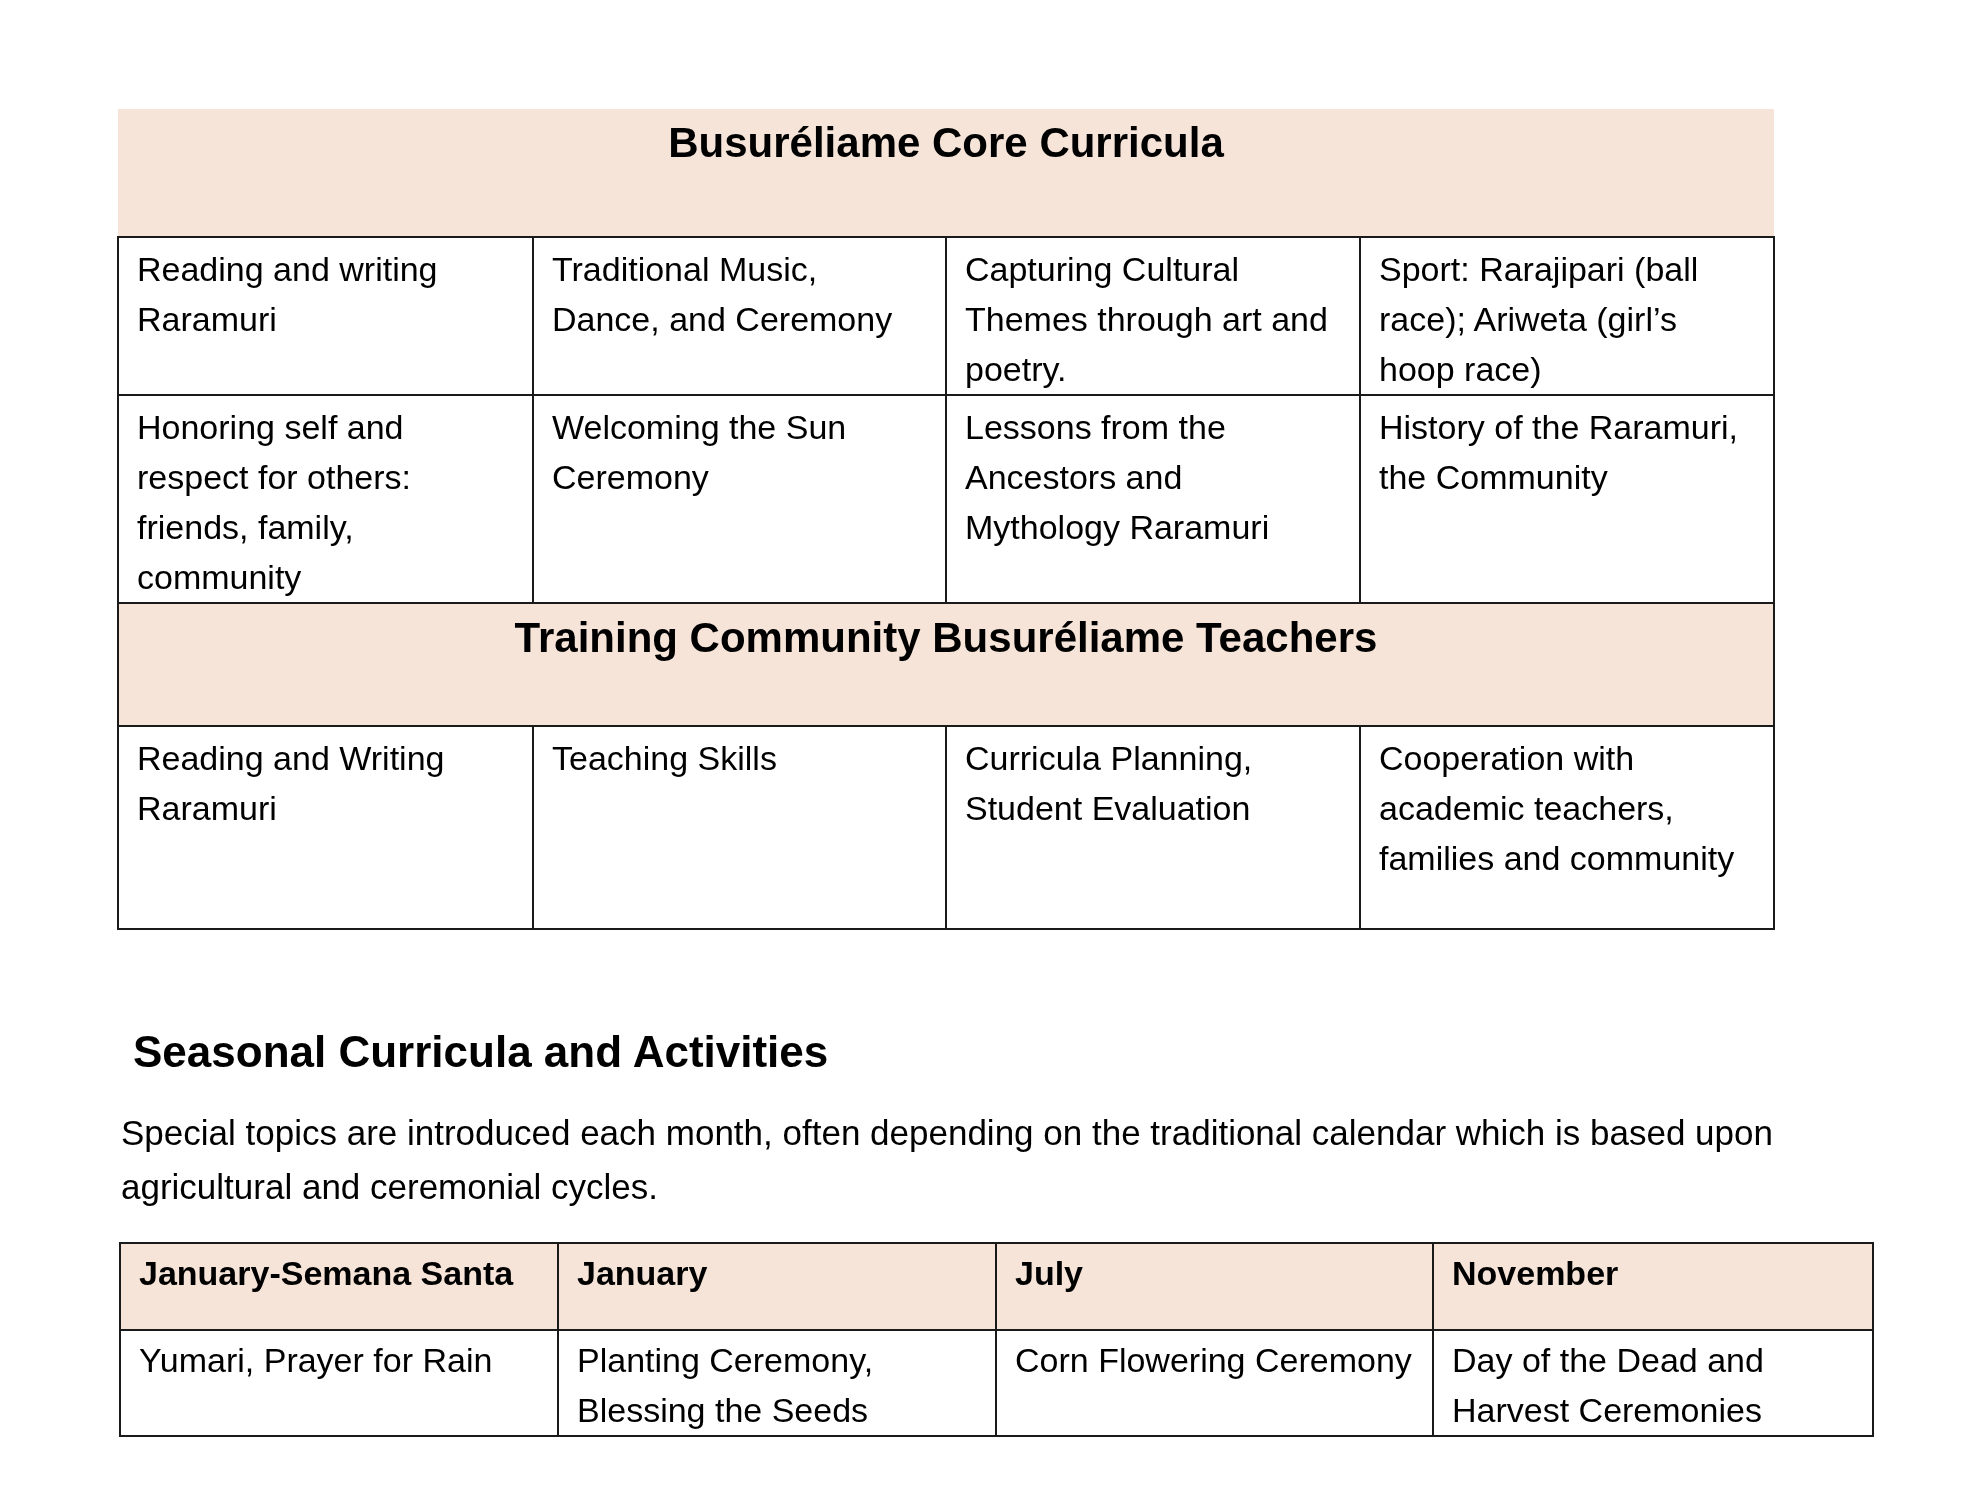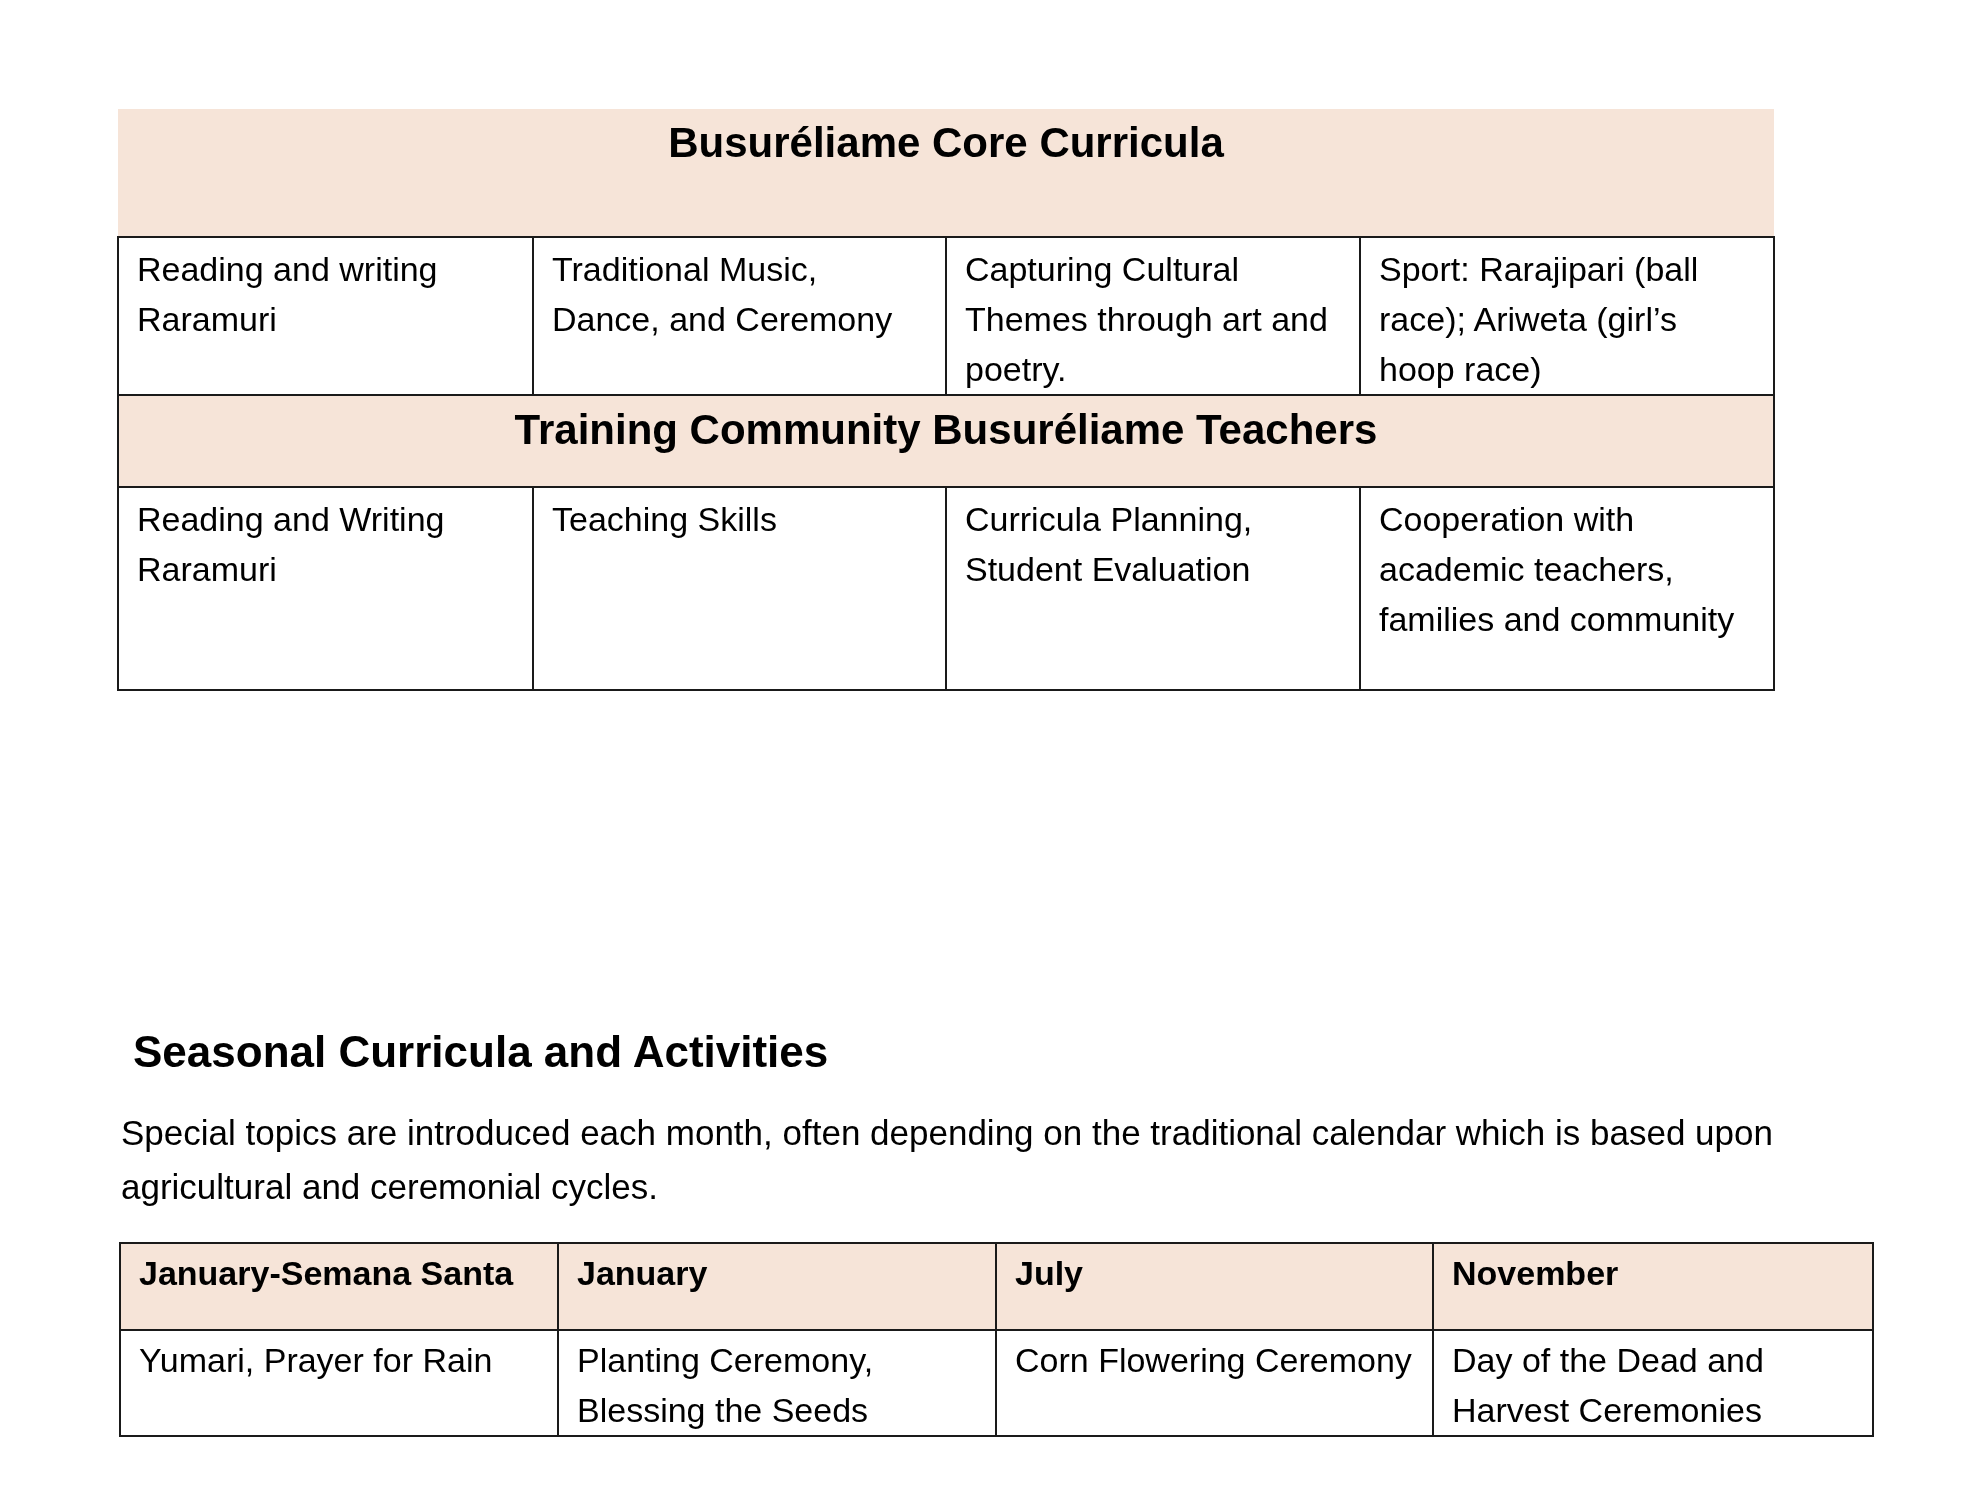--- a/index.html
+++ b/index.html
@@ -48,21 +48,27 @@
   <tbody>
       <tr class="section-header first-header" style="height:128px">
     <td colspan="4">Busuréliame Core Curricula</td>
   </tr>
   <tr style="height:154px">
     <td>Reading and writing Raramuri</td>
     <td>Traditional Music, Dance, and Ceremony</td>
     <td>Capturing Cultural Themes through art and poetry.</td>
     <td>Sport:  Rarajipari (ball race); Ariweta (girl’s hoop race)</td>
   </tr>
-  <tr class="section-header" style="height:92px">
+  <tr style="height:203px">
+    <td>Honoring self and respect for others: friends, family, community</td>
+    <td>Welcoming the Sun Ceremony</td>
+    <td>Lessons from the Ancestors and Mythology Raramuri</td>
+    <td>History of the Raramuri, the Community</td>
+  </tr>
+  <tr class="section-header" style="height:123px">
     <td colspan="4">Training Community Busuréliame Teachers</td>
   </tr>
   <tr style="height:203px">
     <td>Reading and Writing Raramuri</td>
     <td>Teaching Skills</td>
     <td>Curricula Planning, Student Evaluation</td>
     <td>Cooperation with academic teachers, families and community</td>
   </tr>
 </tbody>
   </table>

